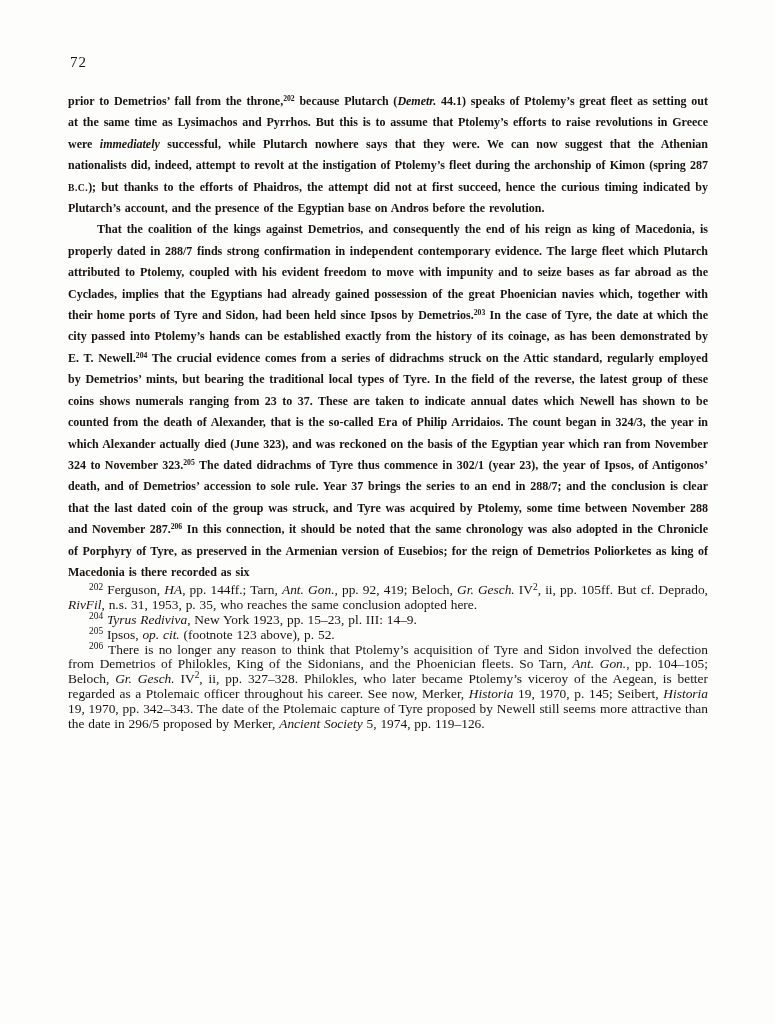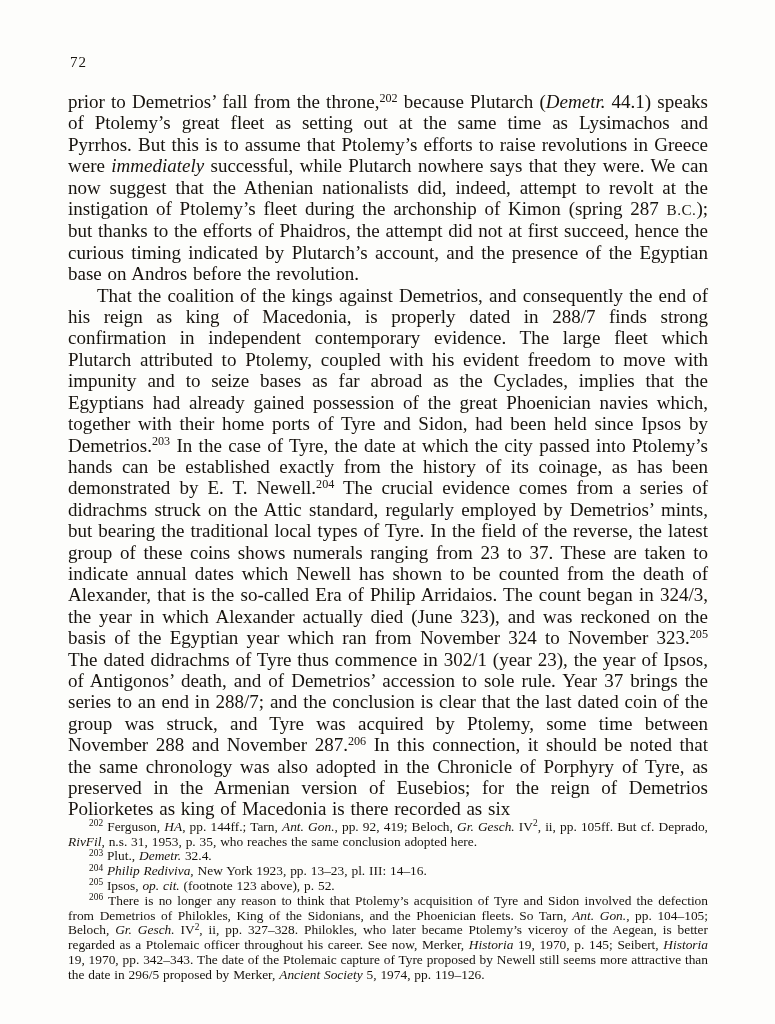--- a/index.html
+++ b/index.html
@@ -32,23 +32,24 @@
   .page-num {
     position: absolute;
     left: 2px;
     top: 0;
     letter-spacing: 1px;
     word-spacing: normal;
   }
 
   .body-text {
     text-align: justify;
-    font-size: 19px;
+    font-size: 12px;
     line-height: 21.4px;
     word-spacing: 1px;
+    font-weight: bold;
   }
   .para { margin: 0; }
   .para.indented { text-indent: 29px; }
 
   span.i { font-style: italic; }
   span.sc { font-size: 0.8em; letter-spacing: 0.5px; }
 
   sup {
     font-size: 0.64em;
     line-height: 0;
@@ -76,19 +77,18 @@
     <span class="page-num">72</span>
   </header>
 
   <main class="body-text">
     <p class="para"><span>prior to Demetrios’ fall from the throne,</span><sup>202</sup><span> because Plutarch (</span><span class="i">Demetr.</span><span> 44.1) speaks of Ptolemy’s great fleet as setting out at the same time as Lysimachos and Pyrrhos. But this is to assume that Ptolemy’s efforts to raise revolutions in Greece were </span><span class="i">immediately</span><span> successful, while Plutarch nowhere says that they were. We can now suggest that the Athenian nationalists did, indeed, attempt to revolt at the instigation of Ptolemy’s fleet during the archonship of Kimon (spring 287 </span><span class="sc">B.C.</span><span>); but thanks to the efforts of Phaidros, the attempt did not at first succeed, hence the curious timing indicated by Plutarch’s account, and the presence of the Egyptian base on Andros before the revolution.</span></p>
     <p class="para indented"><span>That the coalition of the kings against Demetrios, and consequently the end of his reign as king of Macedonia, is properly dated in 288/7 finds strong confirmation in independent contemporary evidence. The large fleet which Plutarch attributed to Ptolemy, coupled with his evident freedom to move with impunity and to seize bases as far abroad as the Cyclades, implies that the Egyptians had already gained possession of the great Phoenician navies which, together with their home ports of Tyre and Sidon, had been held since Ipsos by Demetrios.</span><sup>203</sup><span> In the case of Tyre, the date at which the city passed into Ptolemy’s hands can be established exactly from the history of its coinage, as has been demonstrated by E. T. Newell.</span><sup>204</sup><span> The crucial evidence comes from a series of didrachms struck on the Attic standard, regularly employed by Demetrios’ mints, but bearing the traditional local types of Tyre. In the field of the reverse, the latest group of these coins shows numerals ranging from 23 to 37. These are taken to indicate annual dates which Newell has shown to be counted from the death of Alexander, that is the so-called Era of Philip Arridaios. The count began in 324/3, the year in which Alexander actually died (June 323), and was reckoned on the basis of the Egyptian year which ran from November 324 to November 323.</span><sup>205</sup><span> The dated didrachms of Tyre thus commence in 302/1 (year 23), the year of Ipsos, of Antigonos’ death, and of Demetrios’ accession to sole rule. Year 37 brings the series to an end in 288/7; and the conclusion is clear that the last dated coin of the group was struck, and Tyre was acquired by Ptolemy, some time between November 288 and November 287.</span><sup>206</sup><span> In this connection, it should be noted that the same chronology was also adopted in the Chronicle of Porphyry of Tyre, as preserved in the Armenian version of Eusebios; for the reign of Demetrios Poliorketes as king of Macedonia is there recorded as six</span></p>
   </main>
 
   <section class="footnotes">
     <p class="footnote"><sup>202</sup><span> Ferguson, </span><span class="i">HA</span><span>, pp. 144ff.; Tarn, </span><span class="i">Ant. Gon.</span><span>, pp. 92, 419; Beloch, </span><span class="i">Gr. Gesch.</span><span> IV</span><sup>2</sup><span>, ii, pp. 105ff. But cf. Deprado, </span><span class="i">RivFil</span><span>, n.s. 31, 1953, p. 35, who reaches the same conclusion adopted here.</span></p>
-    <p class="footnote"><sup>203</sup><span> Plut., </span><span class="i">Demetr.</span><span> 32.4.</span></p>
-    <p class="footnote"><sup>204</sup><span> </span><span class="i">Philip Rediviva</span><span>, New York 1923, pp. 13–23, pl. III: 14–16.</span></p>
+    <p class="footnote"><sup>204</sup><span> </span><span class="i">Tyrus Rediviva</span><span>, New York 1923, pp. 15–23, pl. III: 14–9.</span></p>
     <p class="footnote"><sup>205</sup><span> Ipsos, </span><span class="i">op. cit.</span><span> (footnote 123 above), p. 52.</span></p>
     <p class="footnote"><sup>206</sup><span> There is no longer any reason to think that Ptolemy’s acquisition of Tyre and Sidon involved the defection from Demetrios of Philokles, King of the Sidonians, and the Phoenician fleets. So Tarn, </span><span class="i">Ant. Gon.</span><span>, pp. 104–105; Beloch, </span><span class="i">Gr. Gesch.</span><span> IV</span><sup>2</sup><span>, ii, pp. 327–328. Philokles, who later became Ptolemy’s viceroy of the Aegean, is better regarded as a Ptolemaic officer throughout his career. See now, Merker, </span><span class="i">Historia</span><span> 19, 1970, p. 145; Seibert, </span><span class="i">Historia</span><span> 19, 1970, pp. 342–343. The date of the Ptolemaic capture of Tyre proposed by Newell still seems more attractive than the date in 296/5 proposed by Merker, </span><span class="i">Ancient Society</span><span> 5, 1974, pp. 119–126.</span></p>
   </section>
 
 </div>
 
 </body></html>

